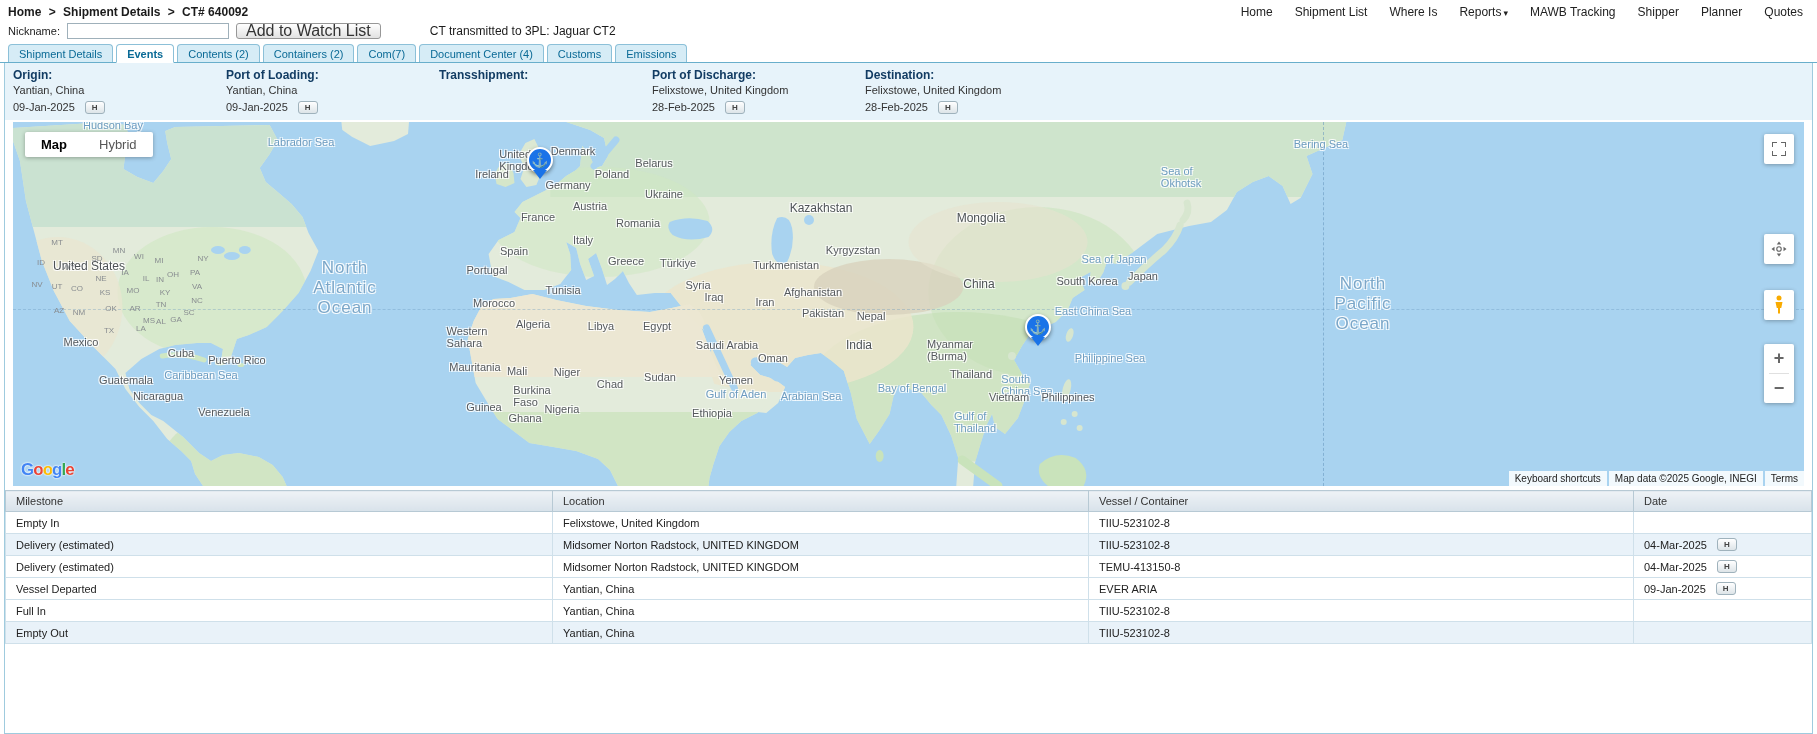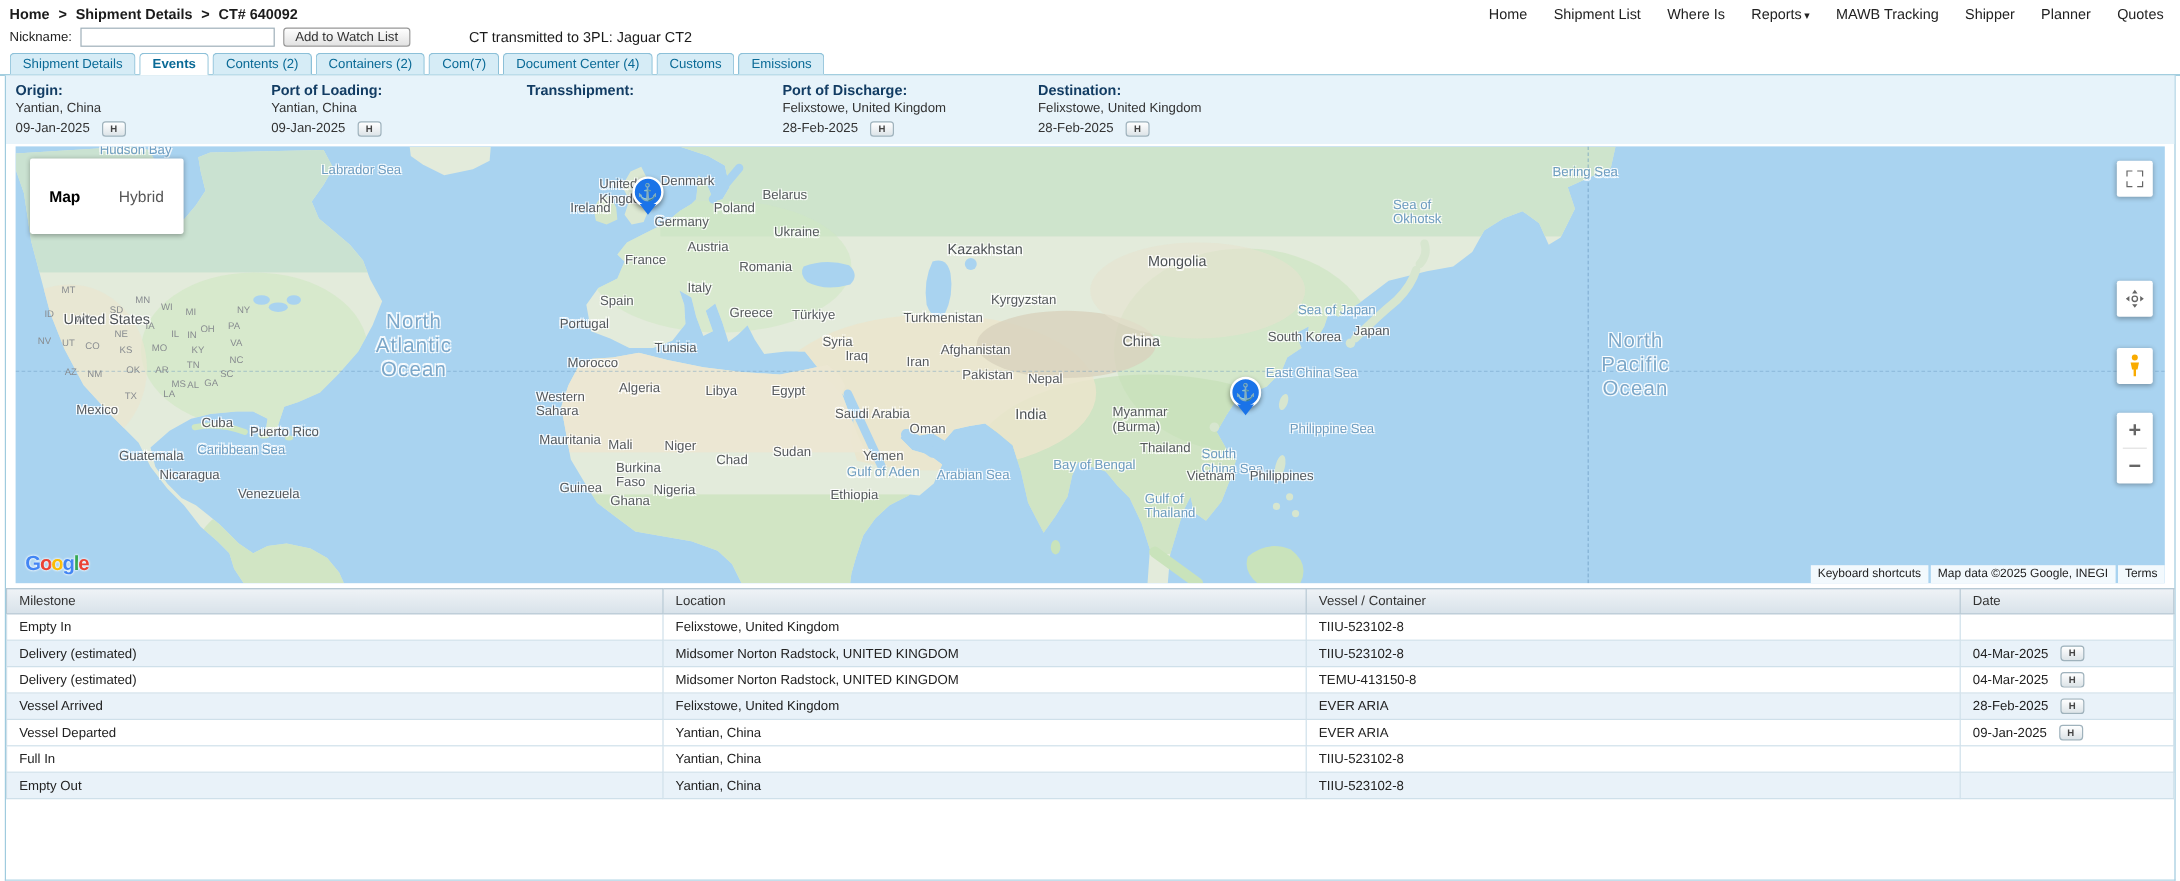--- a/index.html
+++ b/index.html
@@ -12,21 +12,21 @@
   .topbar { display:flex; justify-content:space-between; align-items:center; height:20px; padding:3px 14px 0 8px; }
   .breadcrumb { font-size:12px; font-weight:bold; color:#1b1b1b; white-space:nowrap; }
   .breadcrumb .crumb { cursor:pointer; }
   .breadcrumb .sep { margin:0 4px; }
   .topnav { display:flex; gap:22px; font-size:12px; color:#222; white-space:nowrap; }
   .nav-item { cursor:pointer; }
   .nav-item .caret { font-size:9px; margin-left:2px; }
   
   .toolbar { display:flex; align-items:center; height:21px; padding:1px 8px; font-size:11px; gap:7px; }
   .nickname-input { width:162px; height:16px; border:1px solid #9fb0ba; font-size:11px; padding:0 3px; }
-  .watch-btn { font-size:11px; padding:1px 9px; background:linear-gradient(#fefefe,#e2e2e2); border:1px solid #979797; border-radius:3px; color:#333; cursor:pointer; height:16px; line-height:12px; }
+  .watch-btn { font-size:16px; padding:1px 9px; background:linear-gradient(#fefefe,#e2e2e2); border:1px solid #979797; border-radius:3px; color:#333; cursor:pointer; height:16px; line-height:12px; }
   .transmit { font-size:12px; color:#1b1b1b; margin-left:42px; }
   
   .tabs-row { display:flex; gap:3px; padding:3px 0 0 8px; border-bottom:1px solid #68aecb; height:22px; }
   .tab { font-size:11px; padding:3px 10px 2px; background:#d6ecf6; border:1px solid #8cc0d8; border-bottom:none; border-radius:4px 4px 0 0; color:#0a6a96; cursor:pointer; white-space:nowrap; }
   .tab.active { background:#fff; font-weight:bold; margin-bottom:-1px; border-bottom:1px solid #fff; }
   
   .panel { margin:0 4px; border:1px solid #9fcbde; border-top:none; height:671px; background:#fff; }
   
   .route-info { background:#e7f3fa; padding:5px 8px 4px; display:flex; height:57px; }
   .r-field { width:213px; }
@@ -43,21 +43,21 @@
     text-shadow:1px 1px 0 rgba(255,255,255,.85), -1px -1px 0 rgba(255,255,255,.85), 1px -1px 0 rgba(255,255,255,.85), -1px 1px 0 rgba(255,255,255,.85); }
   .map-label.country { color:#55595d; font-size:11px; }
   .map-label.big-country { color:#4d5256; font-size:12px; }
   .map-label.water { color:#6d9cc0; font-size:11px; }
   .map-label.water-big { color:#7ba7c9; font-size:17px; letter-spacing:1px; text-align:center; }
   .map-label.micro { color:#888c90; font-size:8px; text-shadow:none; }
   .marker { position:absolute; width:26px; height:26px; background:#1a73e8; border:2px solid #fff; border-radius:50%;
     box-shadow:0 2px 4px rgba(0,0,0,.45); color:#fff; text-align:center; line-height:23px; font-size:14px; cursor:pointer; z-index:5; }
   .marker::after { content:''; position:absolute; left:50%; top:21px; transform:translateX(-50%); border:7px solid transparent; border-top:9px solid #1a73e8; }
   .map-type { position:absolute; top:10px; left:12px; background:#fff; box-shadow:0 1px 4px rgba(0,0,0,.3); display:flex; border-radius:2px; z-index:6; }
-  .mt-btn { padding:24px 16px; font-size:13px; color:#565656; cursor:pointer; }
+  .mt-btn { padding:5px 16px; font-size:13px; color:#565656; cursor:pointer; }
   .mt-btn.active { font-weight:bold; color:#000; }
   .ctl { position:absolute; background:#fff; box-shadow:0 1px 4px rgba(0,0,0,.3); border-radius:2px; display:flex; align-items:center; justify-content:center; cursor:pointer; z-index:6; }
   .fullscreen-ctl { top:12px; right:10px; width:30px; height:30px; }
   .pan-ctl { top:112px; right:10px; width:30px; height:30px; }
   .pegman-ctl { top:168px; right:10px; width:30px; height:30px; }
   .zoom-ctl { top:222px; right:10px; width:30px; flex-direction:column; }
   .zoom-btn { width:30px; height:29px; font-size:18px; font-weight:bold; color:#666; display:flex; align-items:center; justify-content:center; cursor:pointer; }
   .zoom-divider { width:20px; height:1px; background:#e0e0e0; }
   .google-logo { position:absolute; left:8px; bottom:6px; font-size:17px; font-weight:bold; letter-spacing:-1px; z-index:6;
     text-shadow:0 0 2px #fff,0 0 2px #fff; cursor:pointer; }
@@ -275,21 +275,21 @@
         <span class="map-label big-country" style="left: 808px; top: 86px;">Kazakhstan</span>
         <span class="map-label country" style="left: 840px; top: 128px;">Kyrgyzstan</span>
         <span class="map-label big-country" style="left: 968px; top: 96px;">Mongolia</span>
         <span class="map-label country" style="left: 773px; top: 143px;">Turkmenistan</span>
         <span class="map-label country" style="left: 685px; top: 163px;">Syria</span>
         <span class="map-label country" style="left: 701px; top: 175px;">Iraq</span>
         <span class="map-label country" style="left: 752px; top: 180px;">Iran</span>
         <span class="map-label country" style="left: 800px; top: 170px;">Afghanistan</span>
         <span class="map-label country" style="left: 810px; top: 191px;">Pakistan</span>
         <span class="map-label country" style="left: 858px; top: 194px;">Nepal</span>
-        <span class="map-label big-country" style="left: 938px; top: 162px;">China</span>
+        <span class="map-label big-country" style="left: 966px; top: 162px;">China</span>
         <span class="map-label country" style="left: 1074px; top: 159px;">South Korea</span>
         <span class="map-label country" style="left: 1130px; top: 154px;">Japan</span>
         <span class="map-label country" style="left: 481px; top: 181px;">Morocco</span>
         <span class="map-label country" style="left: 550px; top: 168px;">Tunisia</span>
         <span class="map-label country" style="left: 520px; top: 202px;">Algeria</span>
         <span class="map-label country" style="left: 588px; top: 204px;">Libya</span>
         <span class="map-label country" style="left: 644px; top: 204px;">Egypt</span>
         <span class="map-label country" style="left: 714px; top: 223px;">Saudi Arabia</span>
         <span class="map-label country" style="left: 454px; top: 215px;">Western
 Sahara</span>
@@ -425,31 +425,20 @@
           <td>Delivery (estimated)</td>
           <td>Midsomer Norton Radstock, UNITED KINGDOM</td>
           <td>TEMU-413150-8</td>
           <td>
             <span class="d-flex">
               <span>04-Mar-2025</span>
               <span class="hbtn">H</span>
             </span>
           </td>
         </tr>
-        <tr class="alt">
-          <td>Vessel Arrived</td>
-          <td>Felixstowe, United Kingdom</td>
-          <td>EVER ARIA</td>
-          <td>
-            <span class="d-flex">
-              <span>28-Feb-2025</span>
-              <span class="hbtn">H</span>
-            </span>
-          </td>
-        </tr>
         <tr>
           <td>Vessel Departed</td>
           <td>Yantian, China</td>
           <td>EVER ARIA</td>
           <td>
             <span class="d-flex">
               <span>09-Jan-2025</span>
               <span class="hbtn">H</span>
             </span>
           </td>

